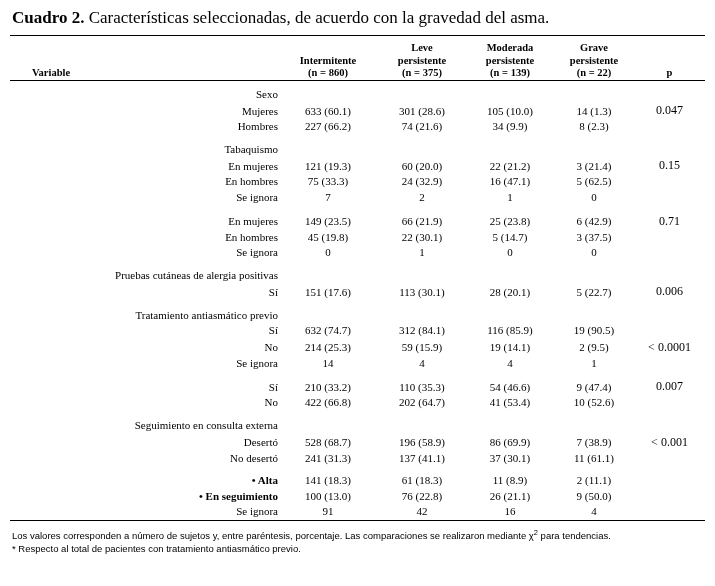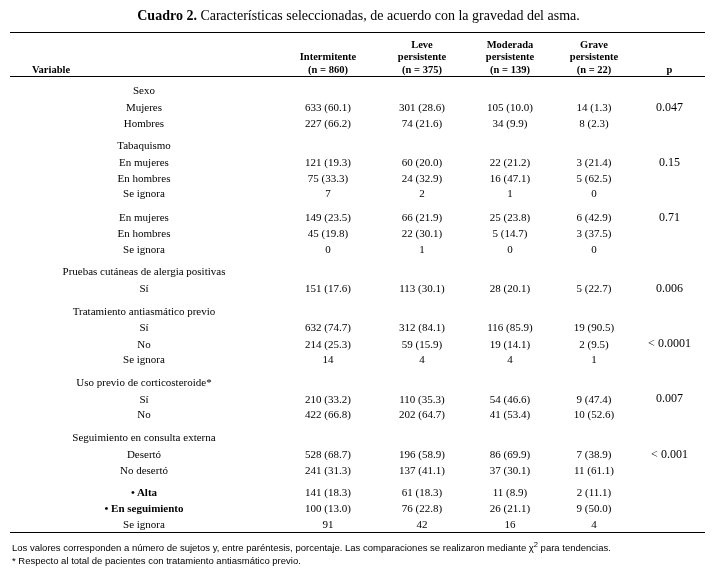--- a/index.html
+++ b/index.html
@@ -16,25 +16,24 @@
     overflow: hidden;
   }
   .page {
     position: relative;
     width: 715px;
     height: 586px;
     box-sizing: border-box;
     padding: 8px 10px 0 10px;
   }
   .caption {
-    font-size: 14px;
+    font-size: 17px;
     font-family: "Liberation Serif", serif;
     margin: 0 0 7px 2px;
     line-height: 1.2;
-    text-align: center;
   }
   .caption .cap-label {
     font-weight: bold;
   }
   table.tbl {
     width: 695px;
     border-collapse: collapse;
     font-size: 11px;
     table-layout: fixed;
   }
@@ -77,21 +76,21 @@
     vertical-align: bottom;
     padding-left: 22px;
   }
   .hdr td.pcol {
     text-align: center;
     vertical-align: bottom;
   }
   .hdr-line { display: block; }
 
   td.lbl {
-    text-align: center;
+    text-align: right;
     font-size: 11px;
     line-height: 1.42;
     white-space: nowrap;
   }
   td.num {
     text-align: center;
     font-size: 11px;
     line-height: 1.42;
   }
   td.pval {
@@ -316,28 +315,20 @@
           <td class="num">14</td>
           <td class="num">4</td>
           <td class="num">4</td>
           <td class="num">1</td>
           <td class="pval"></td>
         </tr>
         <tr class="gap">
           <td colspan="6"></td>
         </tr>
         <tr>
-          <td class="lbl lvl0">Uso previo de corticosteroide*</td>
-          <td></td>
-          <td></td>
-          <td></td>
-          <td></td>
-          <td></td>
-        </tr>
-        <tr>
           <td class="lbl lvl1">Sí</td>
           <td class="num">210 (33.2)</td>
           <td class="num">110 (35.3)</td>
           <td class="num">54 (46.6)</td>
           <td class="num">9 (47.4)</td>
           <td class="pval">0.007</td>
         </tr>
         <tr>
           <td class="lbl lvl1">No</td>
           <td class="num">422 (66.8)</td>

